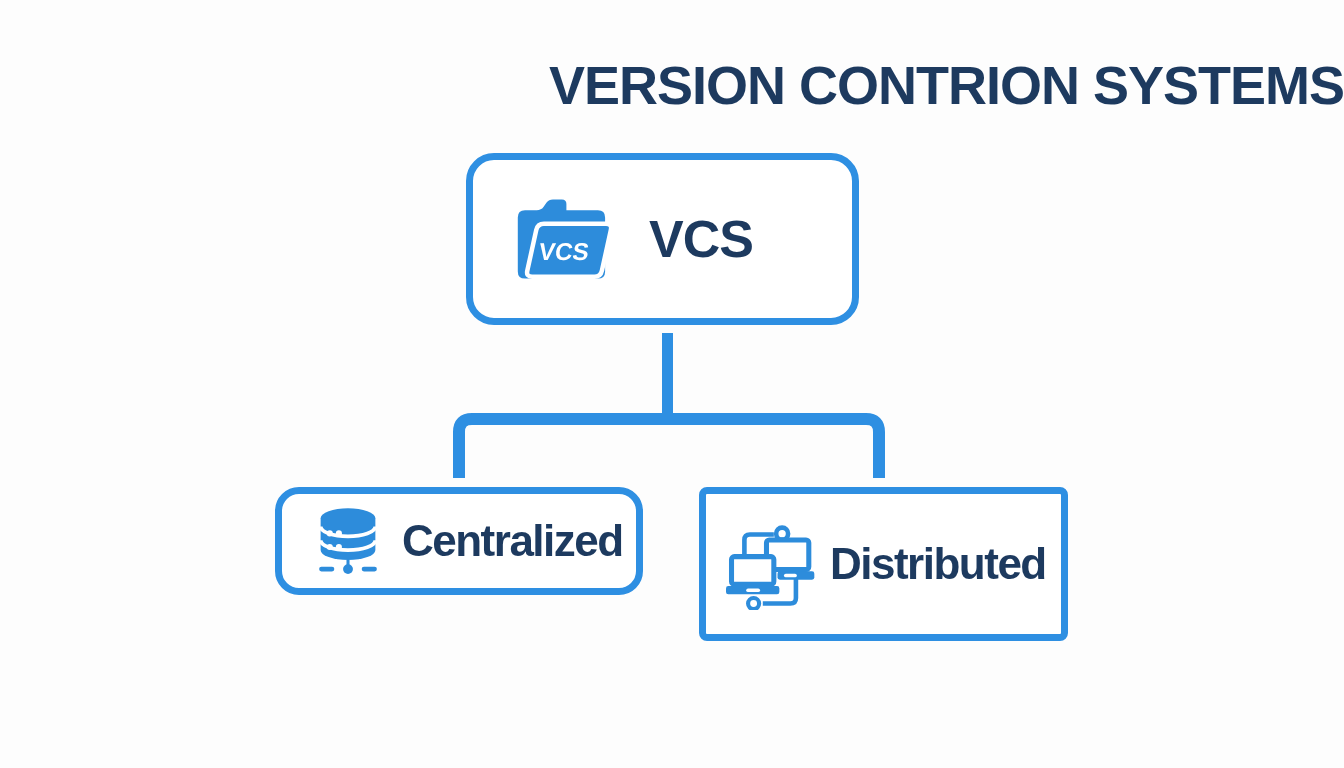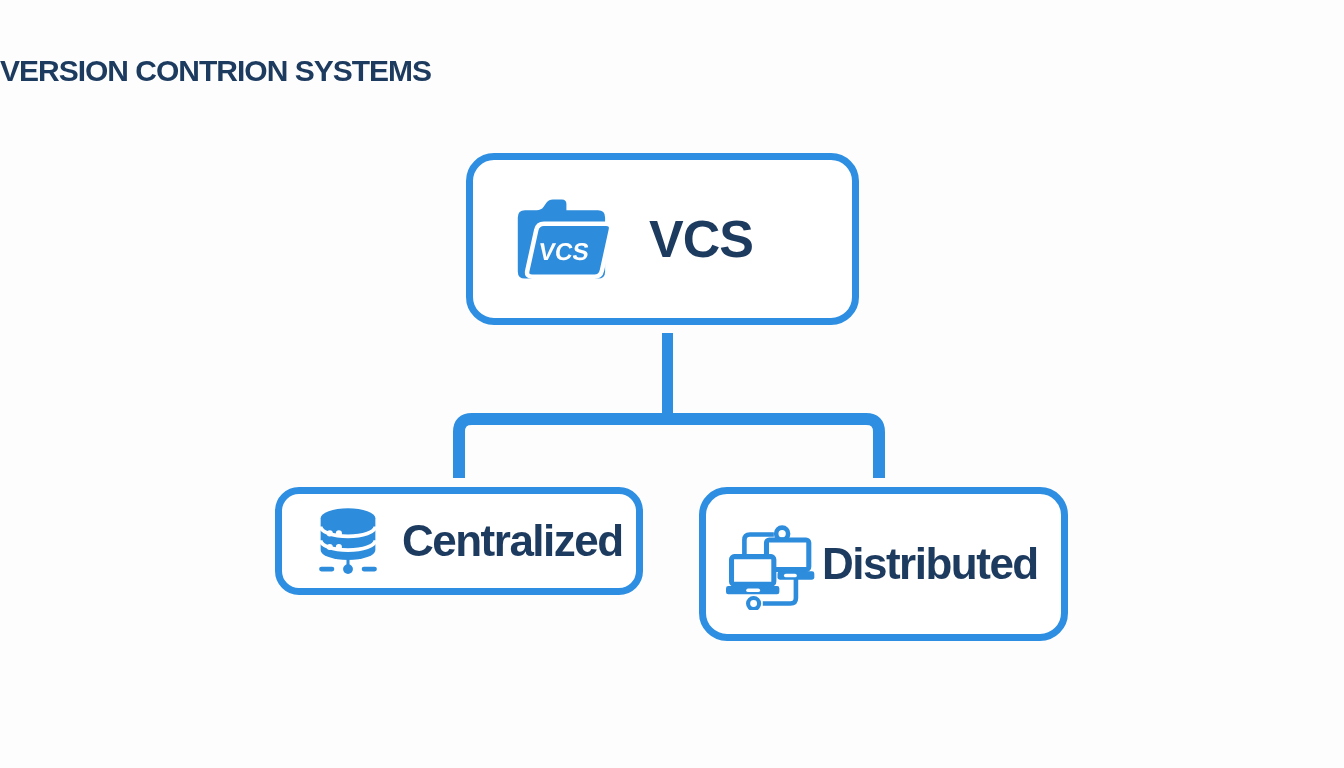--- a/index.html
+++ b/index.html
@@ -14,22 +14,22 @@
   .canvas{
     position:relative;
     width:1344px;height:768px;
     background:var(--bg);
     font-family:"Liberation Sans",sans-serif;
     overflow:hidden;
   }
   .title{
     position:absolute;
     top:54px;left:0;width:100%;
-    text-align:left;
-    font-size:30px;
+    text-align:right;
+    font-size:54px;
     font-weight:700;
     letter-spacing:-1px;
     color:var(--navy);
   }
   .node{
     position:absolute;
     background:var(--boxfill);
     border:7px solid var(--accent);
     display:flex;
     align-items:center;
@@ -44,23 +44,23 @@
   .node-centralized{
     left:275px;top:487px;
     width:368px;height:108px;
     border-radius:24px;
     padding-left:28px;
     gap:16px;
   }
   .node-distributed{
     left:699px;top:487px;
     width:369px;height:154px;
-    border-radius:28px;
+    border-radius:8px;
     padding-left:20px;
-    gap:4px;
+    gap:12px;
   }
   .node-label{
     color:var(--navy);
     font-weight:700;
   }
   .label-lg{font-size:52px;letter-spacing:-1px;}
   .label-md{font-size:44px;letter-spacing:-1.5px;}
   .connector{
     position:absolute;
     left:0;top:0;

